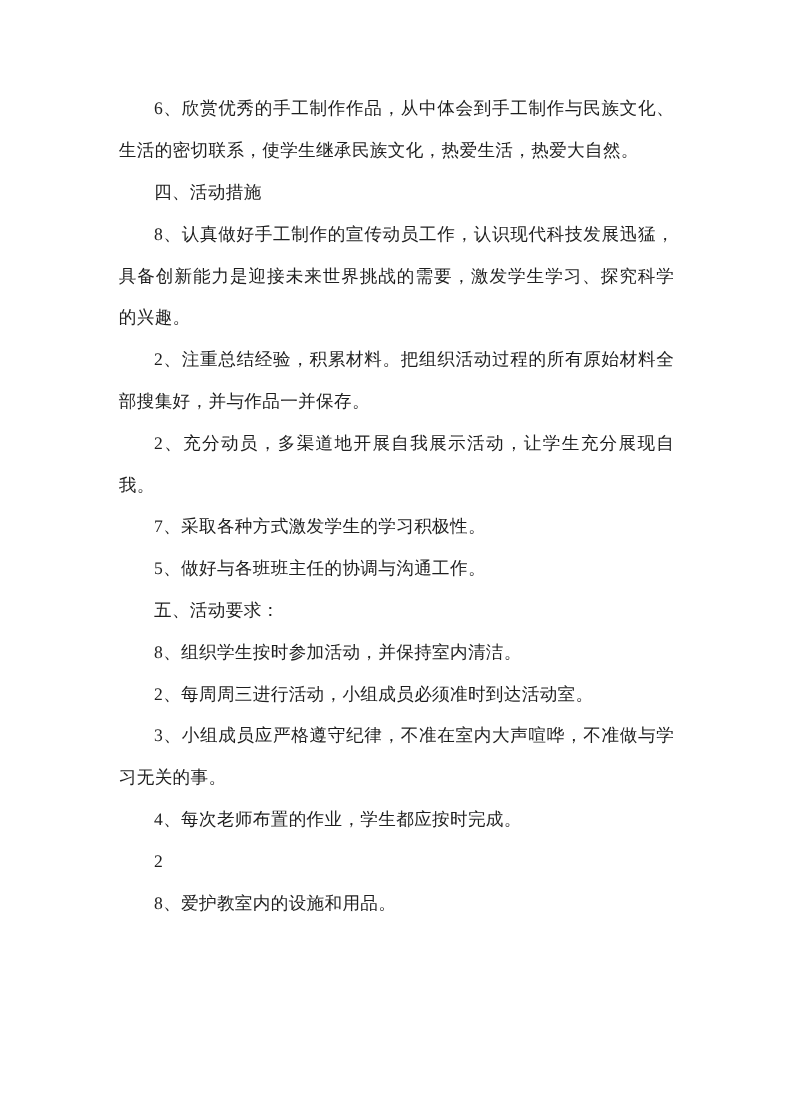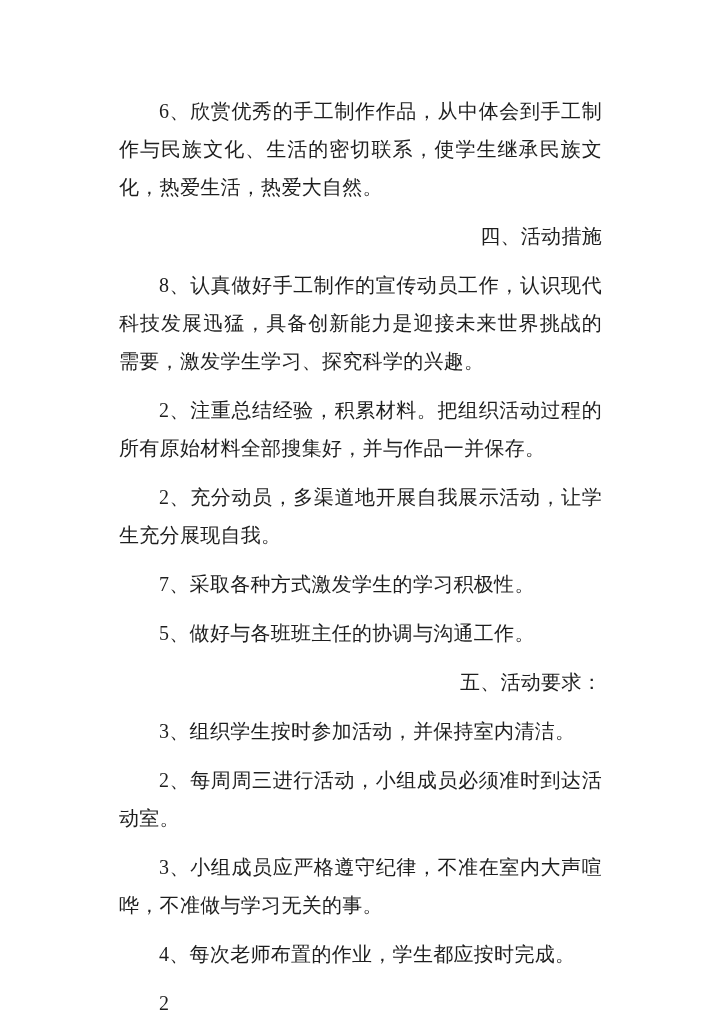--- a/index.html
+++ b/index.html
@@ -14,51 +14,51 @@
     font-family: "Liberation Serif", "DejaVu Serif", serif;
   }
   .page {
     box-sizing: border-box;
     width: 720px;
     height: 1017px;
     padding: 81px 107px 0 108px;
     background: #ffffff;
   }
   .doc-body p {
-    margin: 11px;
+    margin: 0;
     padding: 0;
-    font-size: 20px;
+    font-size: 16px;
     line-height: 38px;
     color: #1e1e1e;
     text-align: justify;
     text-justify: inter-character;
     text-indent: 2em;
     letter-spacing: 0.3px;
     word-break: break-all;
   }
   .doc-body p.heading {
-    text-align: right;
+    text-align: left;
   }
   .doc-body p.page-number {
     text-align: left;
   }
 </style>
 </head>
 <body>
 
 <div class="page">
   <div class="doc-body">
     <p>6、欣赏优秀的手工制作作品，从中体会到手工制作与民族文化、生活的密切联系，使学生继承民族文化，热爱生活，热爱大自然。</p>
     <p class="heading">四、活动措施</p>
     <p>8、认真做好手工制作的宣传动员工作，认识现代科技发展迅猛，具备创新能力是迎接未来世界挑战的需要，激发学生学习、探究科学的兴趣。</p>
     <p>2、注重总结经验，积累材料。把组织活动过程的所有原始材料全部搜集好，并与作品一并保存。</p>
     <p>2、充分动员，多渠道地开展自我展示活动，让学生充分展现自我。</p>
     <p>7、采取各种方式激发学生的学习积极性。</p>
     <p>5、做好与各班班主任的协调与沟通工作。</p>
     <p class="heading">五、活动要求：</p>
-    <p>3、组织学生按时参加活动，并保持室内清洁。</p>
+    <p>8、组织学生按时参加活动，并保持室内清洁。</p>
     <p>2、每周周三进行活动，小组成员必须准时到达活动室。</p>
     <p>3、小组成员应严格遵守纪律，不准在室内大声喧哗，不准做与学习无关的事。</p>
     <p>4、每次老师布置的作业，学生都应按时完成。</p>
     <p class="page-number">2</p>
     <p>8、爱护教室内的设施和用品。</p>
   </div>
 </div>
 
 </body></html>

